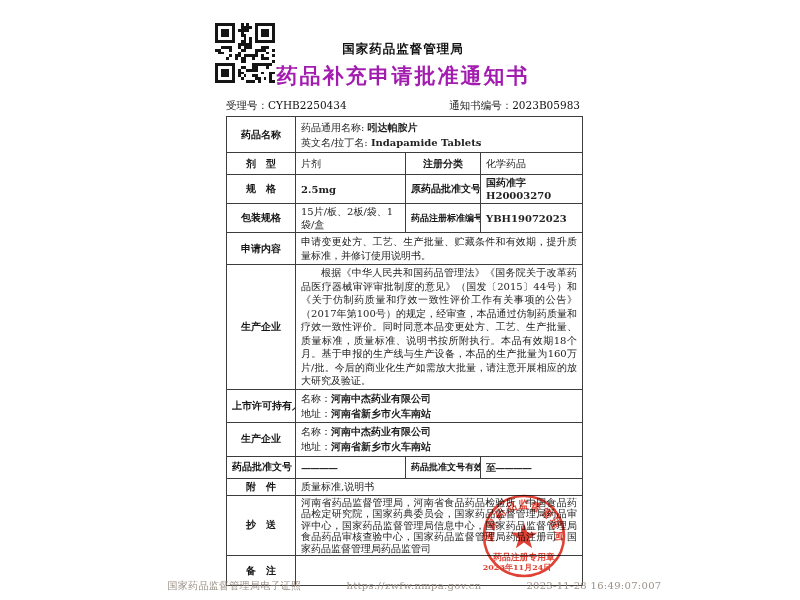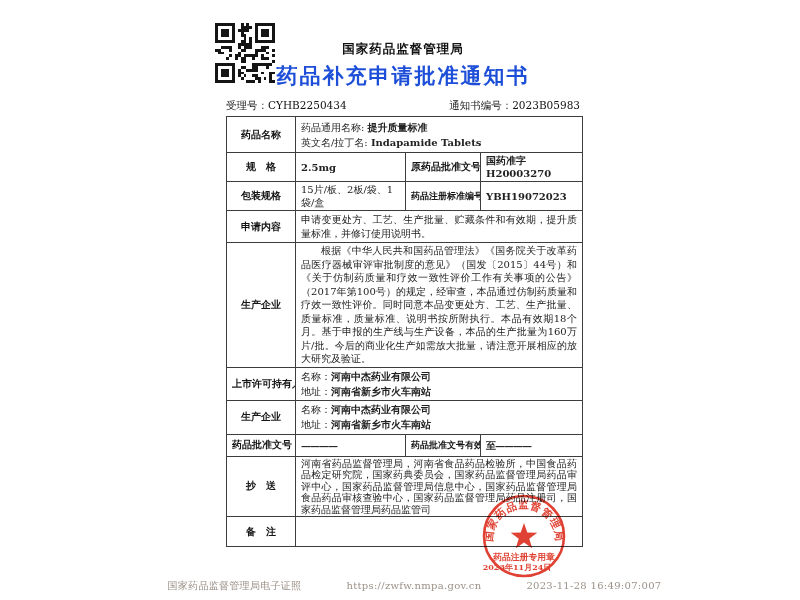--- a/index.html
+++ b/index.html
@@ -10,21 +10,21 @@
   
   #qr{position:absolute;left:215px;top:23px;width:60px;height:60px;}
   #qr svg{width:100%;height:100%;fill:#151515;shape-rendering:crispEdges;}
   .agency{
     position:absolute;left:226px;top:41px;width:354px;text-align:center;
     font-family:"DejaVu Sans","Liberation Sans",sans-serif;
     font-size:12.5px;font-weight:bold;letter-spacing:1px;color:#111;
   }
   .doc-title{
     position:absolute;left:180px;top:62px;width:446px;text-align:center;
-    font-size:21px;font-weight:bold;letter-spacing:2px;color:#1d4ed8;
+    font-size:21px;font-weight:bold;letter-spacing:2px;color:#a21caf;
   }
   .meta{
     position:absolute;left:226px;top:99px;width:354px;
     display:flex;justify-content:space-between;
     font-size:10.5px;color:#222;
   }
   .meta b{font-weight:normal;color:#111;}
   
   table.doc{
     position:absolute;left:226px;top:116px;width:356px;
@@ -206,25 +206,31 @@
         <col style="width:69px">
         <col style="width:110px">
         <col style="width:75px">
         <col style="width:102px">
       </colgroup>
 
     <tbody>
         <tr style="height:36px">
       <th class="lbl">药品名称</th>
       <td class="val two-line" colspan="3">
-        <div><span>药品通用名称: </span><b>提升质量标准</b></div>
+        <div><span>药品通用名称: </span><b>吲达帕胺片</b></div>
         <div><span>英文名/拉丁名: </span><b>Indapamide Tablets</b></div>
       </td>
     </tr>
 
+    <tr style="height:22px">
+      <th class="lbl">剂　型</th>
+      <td class="val">片剂</td>
+      <th class="lbl">注册分类</th>
+      <td class="val">化学药品</td>
+    </tr>
 
     <tr style="height:23px">
       <th class="lbl">规　格</th>
       <td class="val"><b>2.5mg</b></td>
       <th class="lbl">原药品批准文号</th>
       <td class="val"><b>国药准字H20003270</b></td>
     </tr>
 
     <tr style="height:23px">
       <th class="lbl">包装规格</th>
@@ -263,20 +269,24 @@
       </td>
     </tr>
 
     <tr style="height:22px">
       <th class="lbl">药品批准文号</th>
       <td class="val"><span class="dash">————</span></td>
       <th class="lbl small">药品批准文号有效期</th>
       <td class="val"><span class="dash">至————</span></td>
     </tr>
 
+    <tr style="height:15px">
+      <th class="lbl">附　件</th>
+      <td class="val" colspan="3">质量标准,说明书</td>
+    </tr>
 
 
     <tr style="height:45px">
       <th class="lbl">抄　送</th>
       <td class="val" colspan="3">
         <p class="para" style="line-height:11.5px">河南省药品监督管理局，河南省食品药品检验所，中国食品药品检定研究院，国家药典委员会，国家药品监督管理局药品审评中心，国家药品监督管理局信息中心，国家药品监督管理局食品药品审核查验中心，国家药品监督管理局药品注册司，国家药品监督管理局药品监管司</p>
       </td>
     </tr>
 
     <tr style="height:30px">

